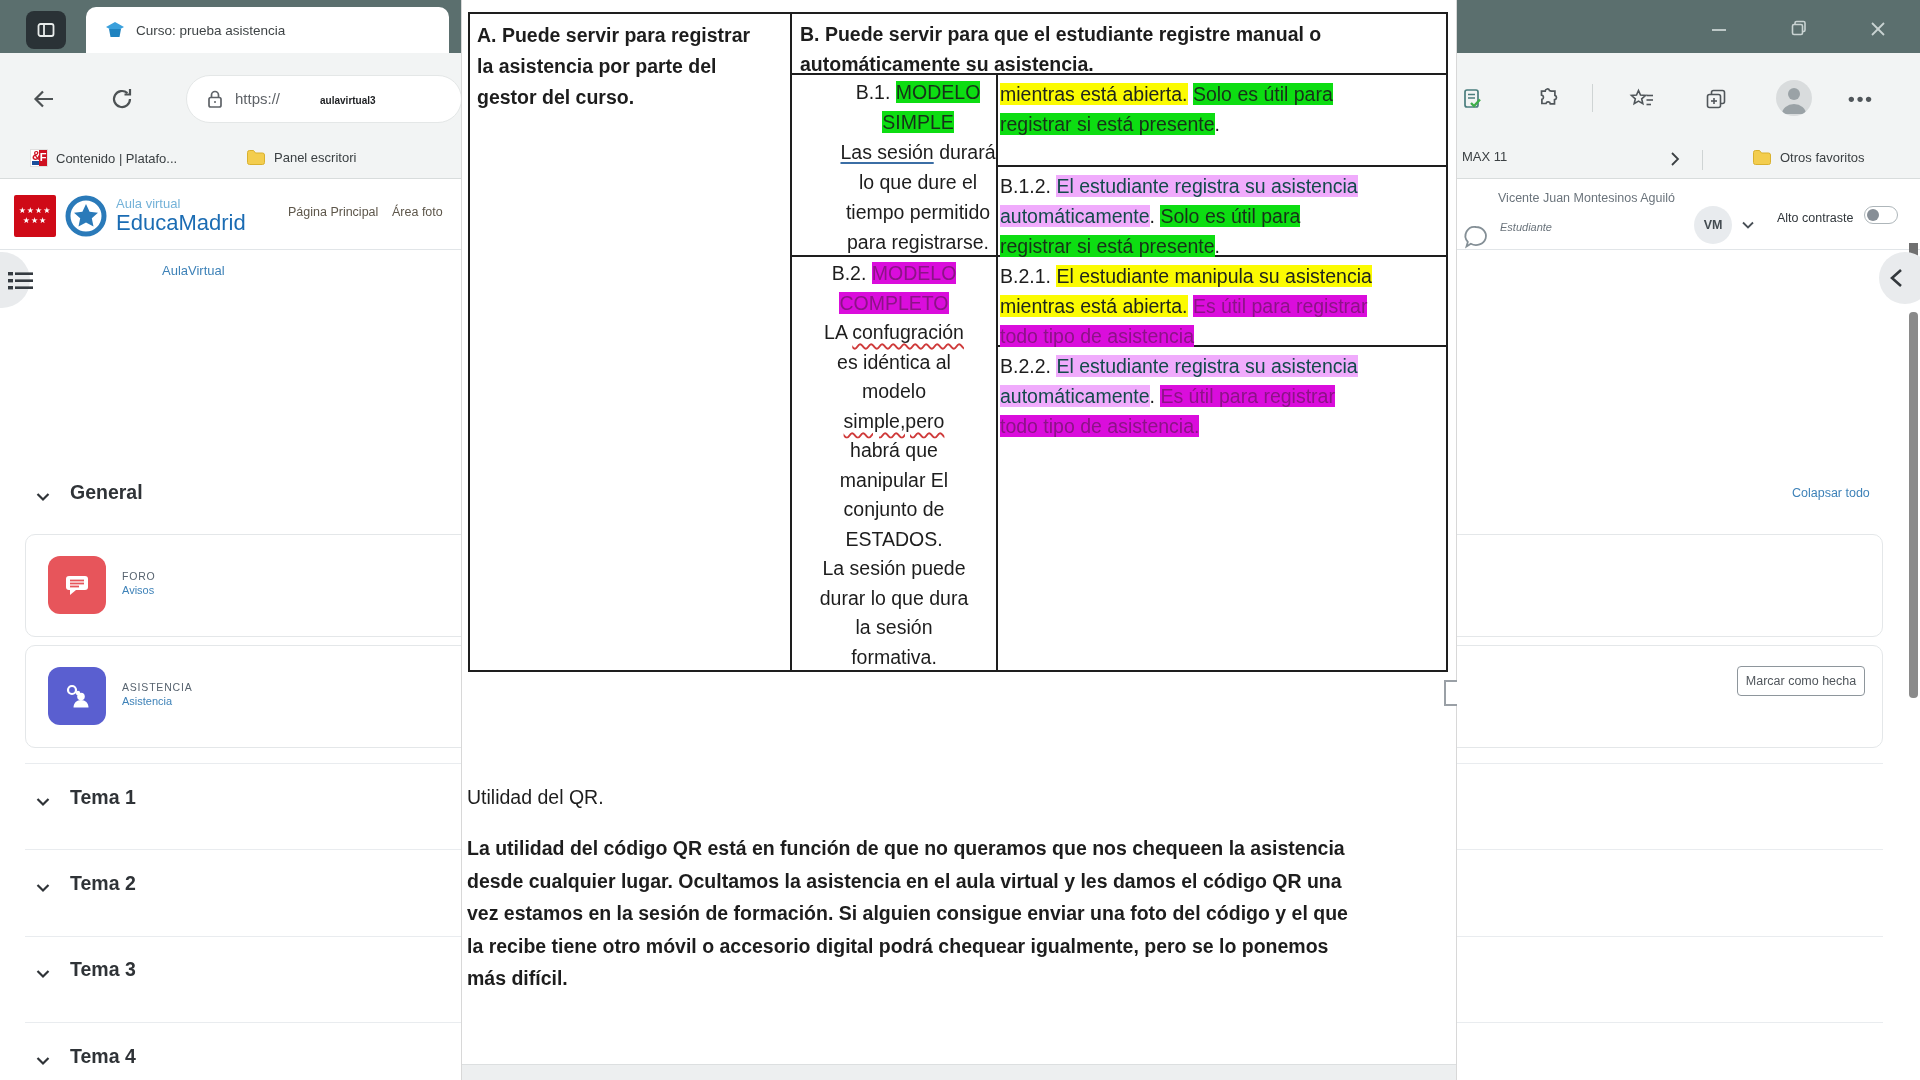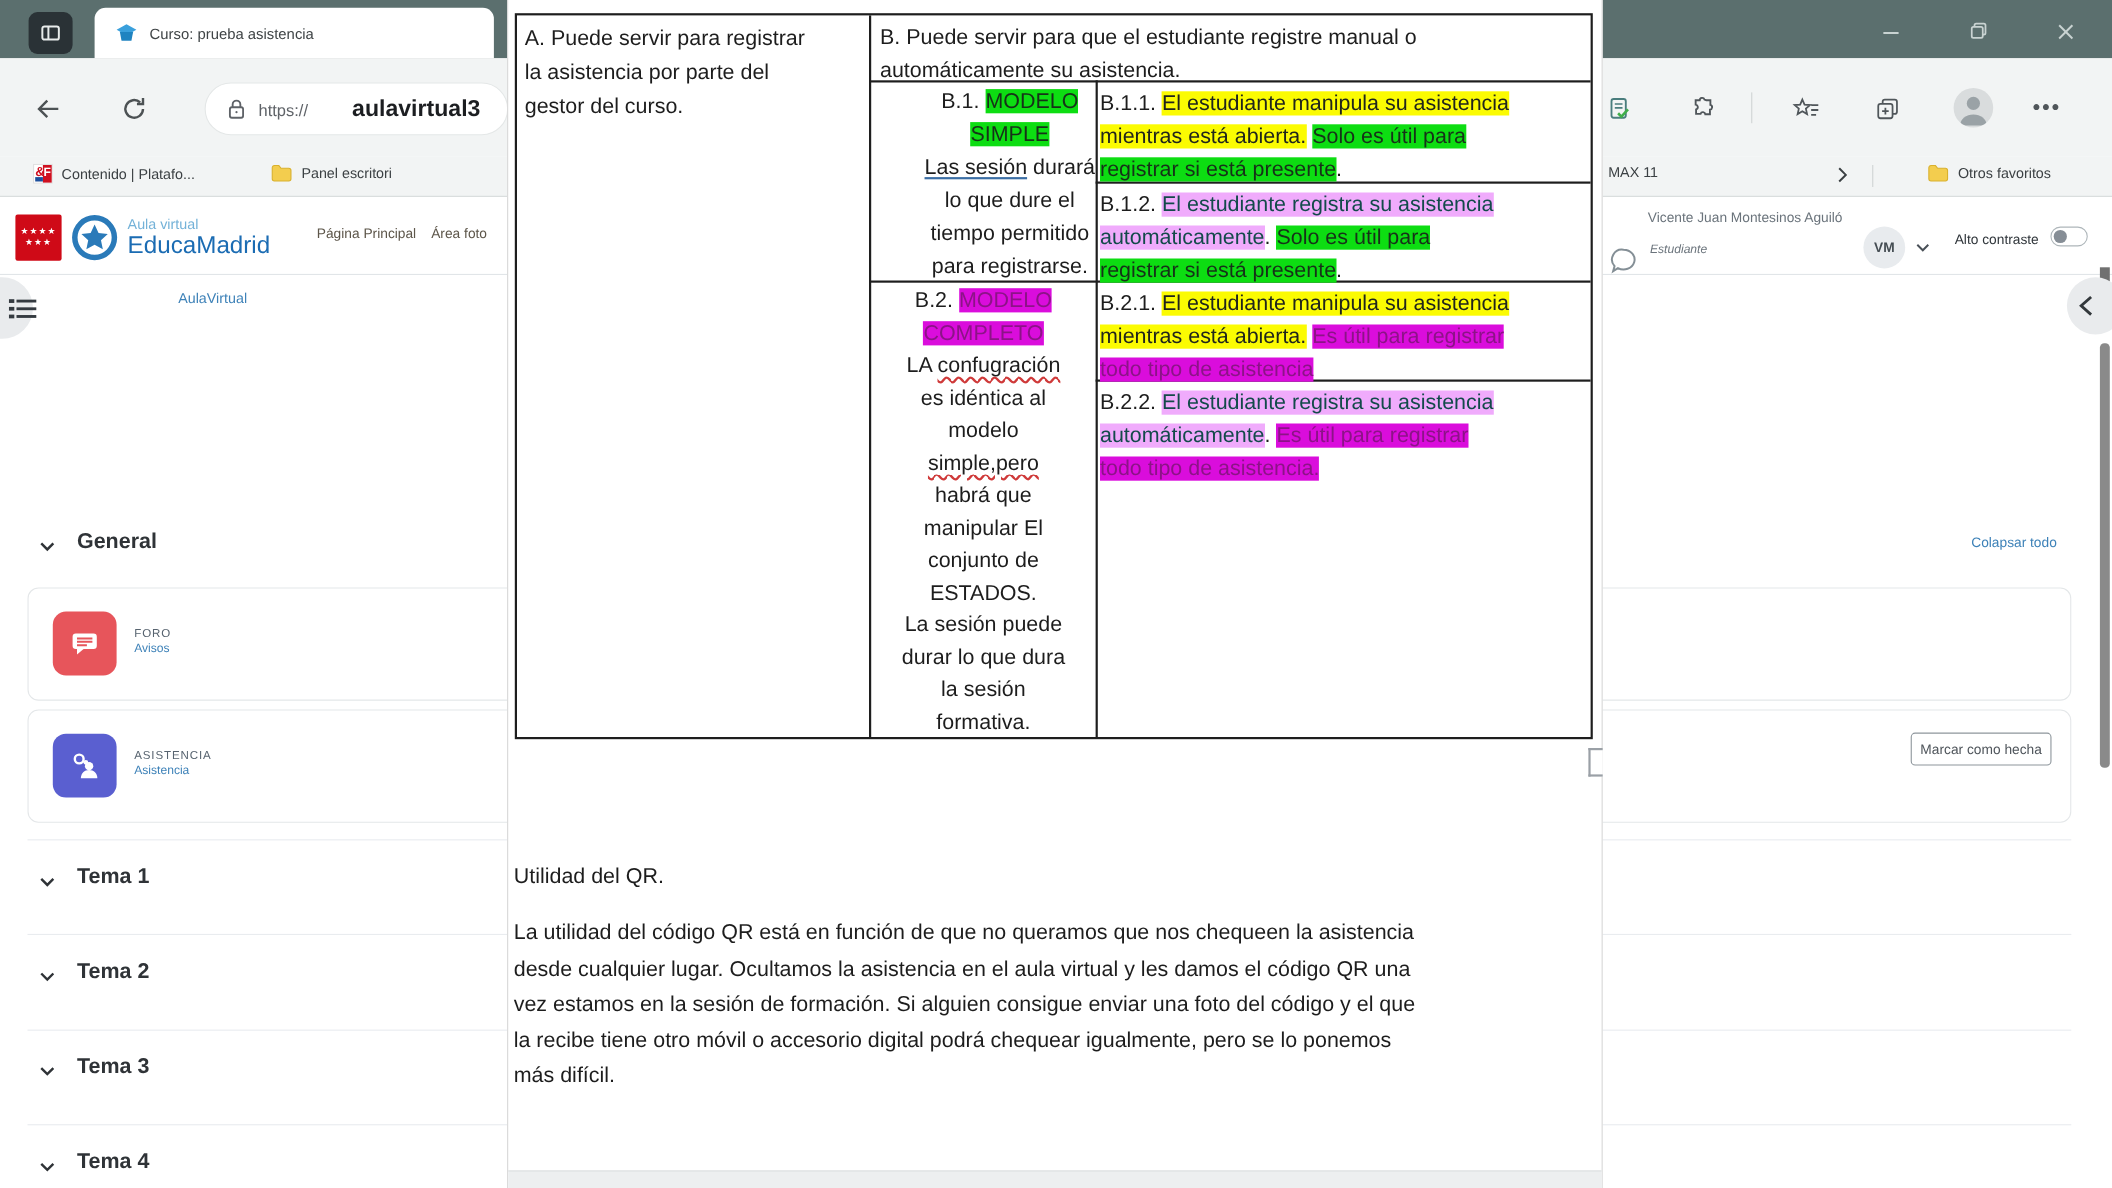--- a/index.html
+++ b/index.html
@@ -14,21 +14,21 @@
                display:flex;align-items:center;justify-content:center;}
   .tab{left:86px;top:7px;width:363px;height:46px;background:#ffffff;border-radius:10px 10px 0 0;
        display:flex;align-items:center;gap:10px;padding-left:18px;box-sizing:border-box;}
   .tab-title{font-size:13.5px;color:#3f4446;white-space:nowrap;}
   .winctl{color:#c9d3d2;}
   .toolbar{left:0;top:53px;width:1920px;height:89px;background:#f2f4f4;}
   .navbtn{display:flex;align-items:center;justify-content:center;width:34px;height:34px;}
   .urlpill{left:186px;top:75px;width:276px;height:48px;background:#fff;border:1px solid #e4e7e7;
            border-radius:24px;display:flex;align-items:center;padding-left:18px;box-sizing:border-box;gap:10px;}
   .url-scheme{font-size:15px;color:#5f6368;}
-  .url-host{font-size:21px;color:#1c1e21;font-weight:bold;padding-left:40px;}
+  .url-host{font-size:10px;color:#1c1e21;font-weight:bold;padding-left:40px;}
   .bookmarks{left:0;top:142px;width:1920px;height:37px;background:#f2f4f4;border-bottom:1px solid #d8dcdc;box-sizing:border-box;}
   .bm{position:absolute;display:flex;align-items:center;gap:8px;font-size:13px;color:#3b4043;white-space:nowrap;}
   .sep-v{position:absolute;width:1px;background:#cfd4d4;}
   .dots{font-size:19px;letter-spacing:2px;color:#50565a;font-weight:bold;}
 
   
   .mheader{left:0;top:180px;width:1920px;height:70px;background:#fff;border-bottom:1px solid #e1e5e8;box-sizing:border-box;}
   .flag{left:14px;top:195px;width:42px;height:42px;background:#cf0a17;border-radius:2px;
         display:flex;flex-direction:column;align-items:center;justify-content:center;line-height:10px;}
   .flag span{color:#fff;font-size:8px;letter-spacing:1px;}
@@ -66,21 +66,21 @@
        font-size:19.5px;color:#1d1d1d;}
   .tbl{position:absolute;left:6px;top:12px;width:980px;height:660px;border:2px solid #1e1e1e;box-sizing:border-box;}
   .tline{height:30px;line-height:30px;white-space:nowrap;}
   .center .tline{text-align:center;}
   .hl-yellow{background:#fbfb02;color:#20251c;}
   .hl-green{background:#0ddd12;color:#173119;}
   .hl-cyan{background:#f0abfc;color:#134a4a;}
   .hl-magenta{background:#da0ddc;color:#8c1387;}
   .u-grammar{text-decoration:underline;text-decoration-color:#3b6ea5;text-decoration-thickness:2px;text-underline-offset:3px;}
   .u-spell{text-decoration:underline;text-decoration-style:wavy;text-decoration-color:#cf3a3a;text-decoration-thickness:1.5px;text-underline-offset:4px;}
-  .pre{white-space:pre;}
+  .pre{white-space:pre;font-weight:bold;}
   .docbottom{left:0;top:1064px;width:994px;height:16px;background:#edeff0;border-top:1px solid #dcdfe0;box-sizing:border-box;}
   .docthumb{left:982px;top:680px;width:13px;height:26px;background:#fff;border:2px solid #9aa0a6;border-right:none;box-sizing:border-box;}
 </style>
 </head>
 <body>
 
 <div class="stage">
 
   <div class="abs titlebar"></div>
   <div class="abs tablist-btn">
@@ -367,21 +367,20 @@
           <div class="tline" style="height: 29.5px; line-height: 29.5px;"><span>habrá que</span></div>
           <div class="tline" style="height: 29.5px; line-height: 29.5px;"><span>manipular El</span></div>
           <div class="tline" style="height: 29.5px; line-height: 29.5px;"><span>conjunto de</span></div>
           <div class="tline" style="height: 29.5px; line-height: 29.5px;"><span>ESTADOS.</span></div>
           <div class="tline" style="height: 29.5px; line-height: 29.5px;"><span>La sesión puede</span></div>
           <div class="tline" style="height: 29.5px; line-height: 29.5px;"><span>durar lo que dura</span></div>
           <div class="tline" style="height: 29.5px; line-height: 29.5px;"><span>la sesión</span></div>
           <div class="tline" style="height: 29.5px; line-height: 29.5px;"><span>formativa.</span></div>
         </div>
       <div class="abs" style="left:530px;top:65px;">
-          <div class="tline"><span>B.1.1. </span><span class="hl-yellow">El estudiante manipula su asistencia</span></div>
           <div class="tline"><span class="hl-yellow">mientras está abierta.</span><span> </span><span class="hl-green">Solo es útil para</span></div>
           <div class="tline"><span class="hl-green">registrar si está presente</span><span>.</span></div>
         </div>
       <div class="abs" style="left:530px;top:157px;">
           <div class="tline"><span>B.1.2. </span><span class="hl-cyan">El estudiante registra su asistencia</span></div>
           <div class="tline"><span class="hl-cyan">automáticamente</span><span>. </span><span class="hl-green">Solo es útil para</span></div>
           <div class="tline"><span class="hl-green">registrar si está presente</span><span>.</span></div>
         </div>
       <div class="abs" style="left:530px;top:247px;">
           <div class="tline"><span>B.2.1. </span><span class="hl-yellow">El estudiante manipula su asistencia</span></div>

